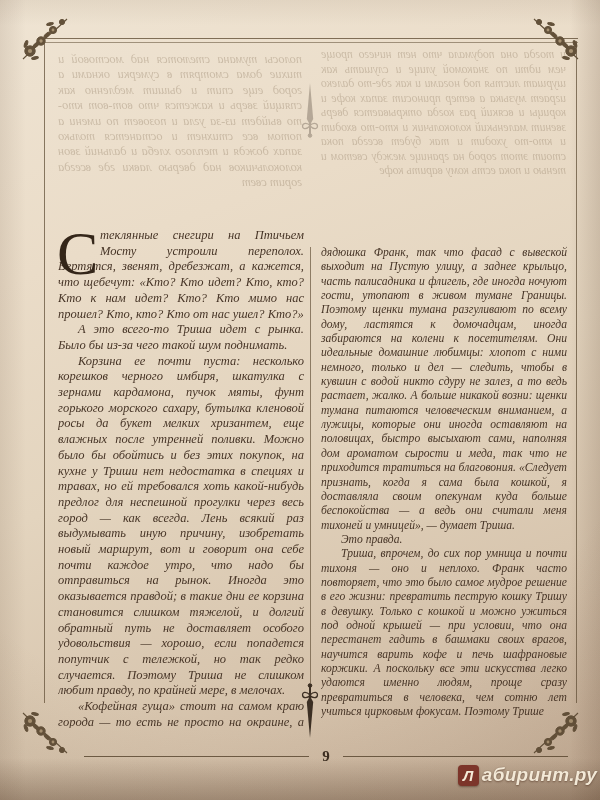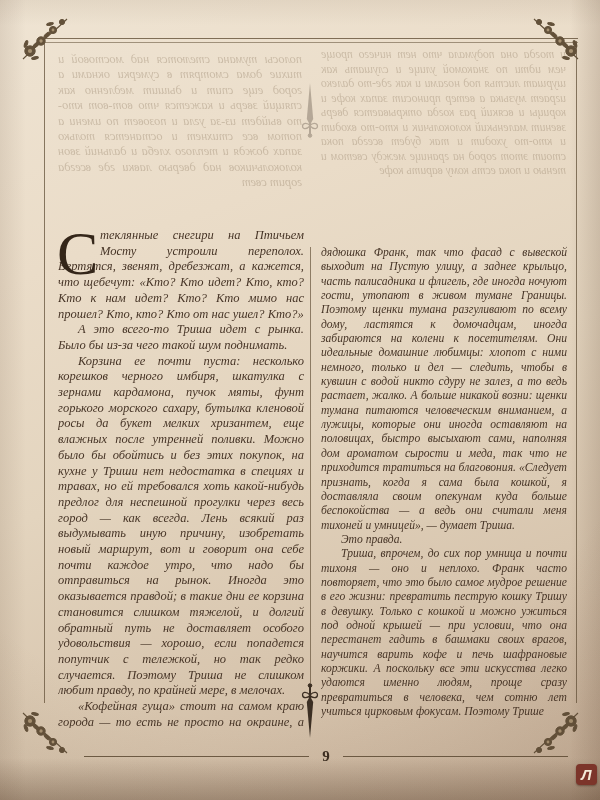--- a/index.html
+++ b/index.html
@@ -135,15 +135,16 @@
   </div>
 
   <div class="footer">
     <div class="rule"></div>
     <div class="pagenum">9</div>
     <div class="rule"></div>
   </div>
 
   <div class="watermark">
     <div class="wm-box">Л</div>
+    <div class="wm-text">абиринт.ру</div>
   </div>
 
 </div>
 
 </body></html>

